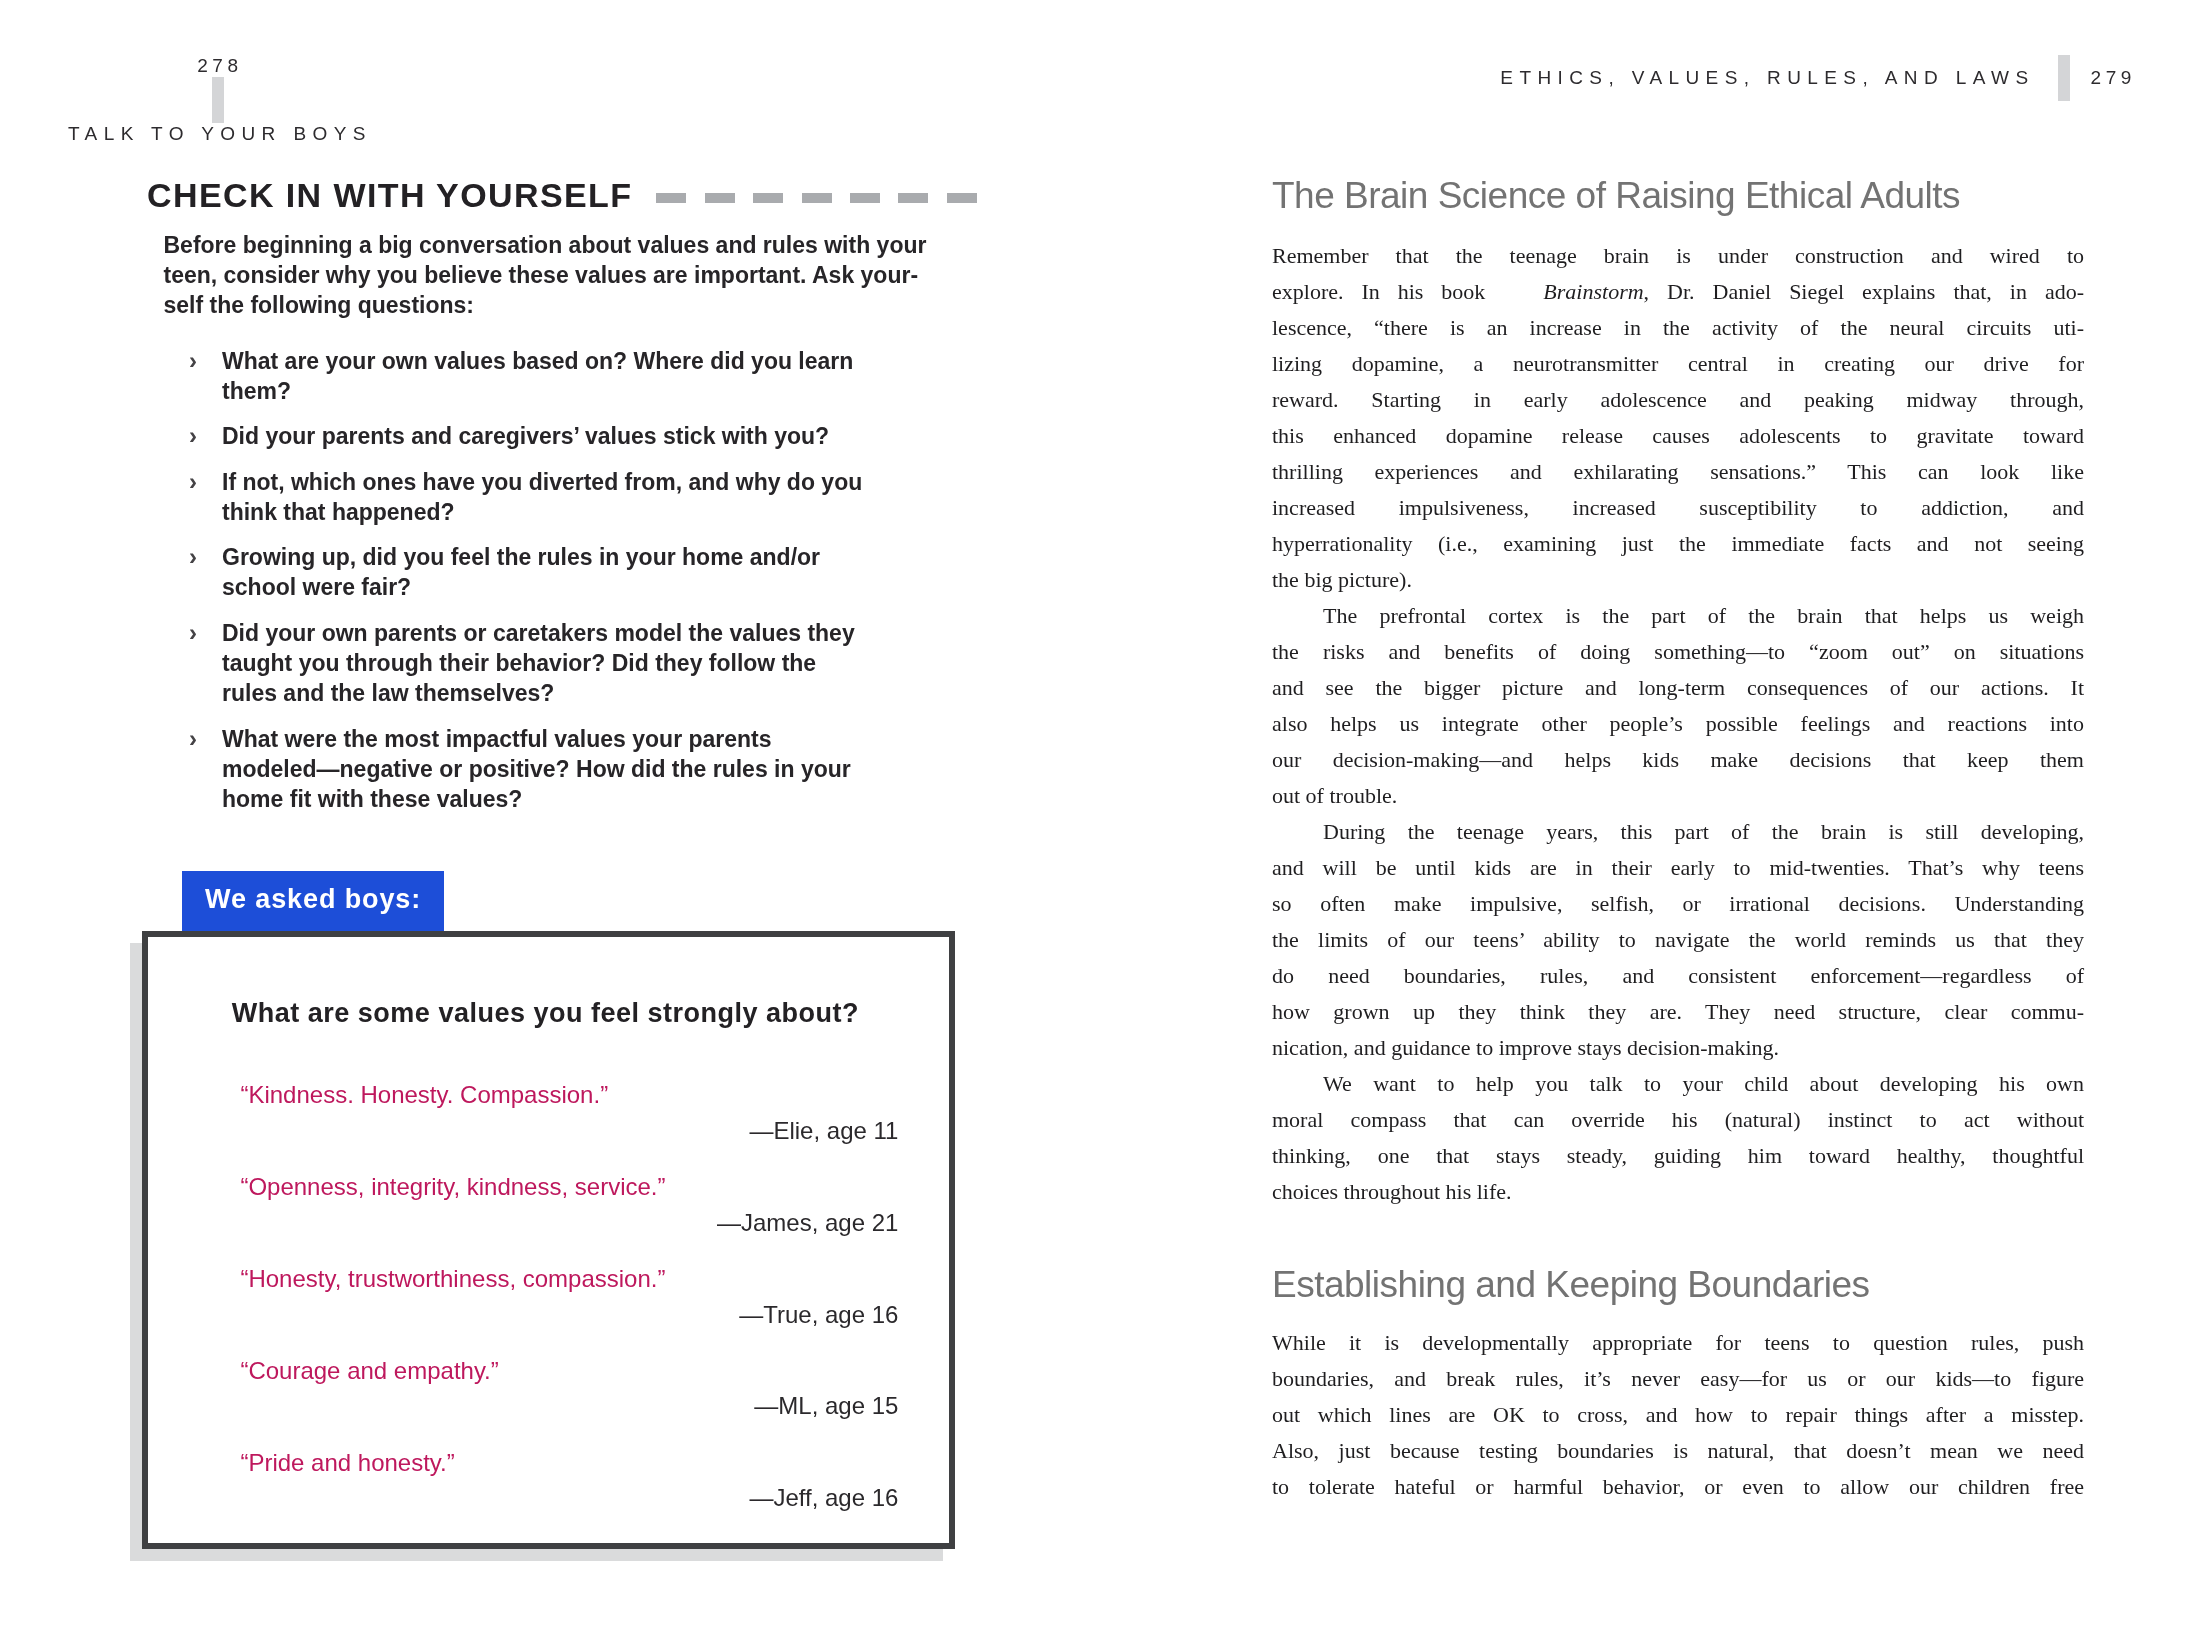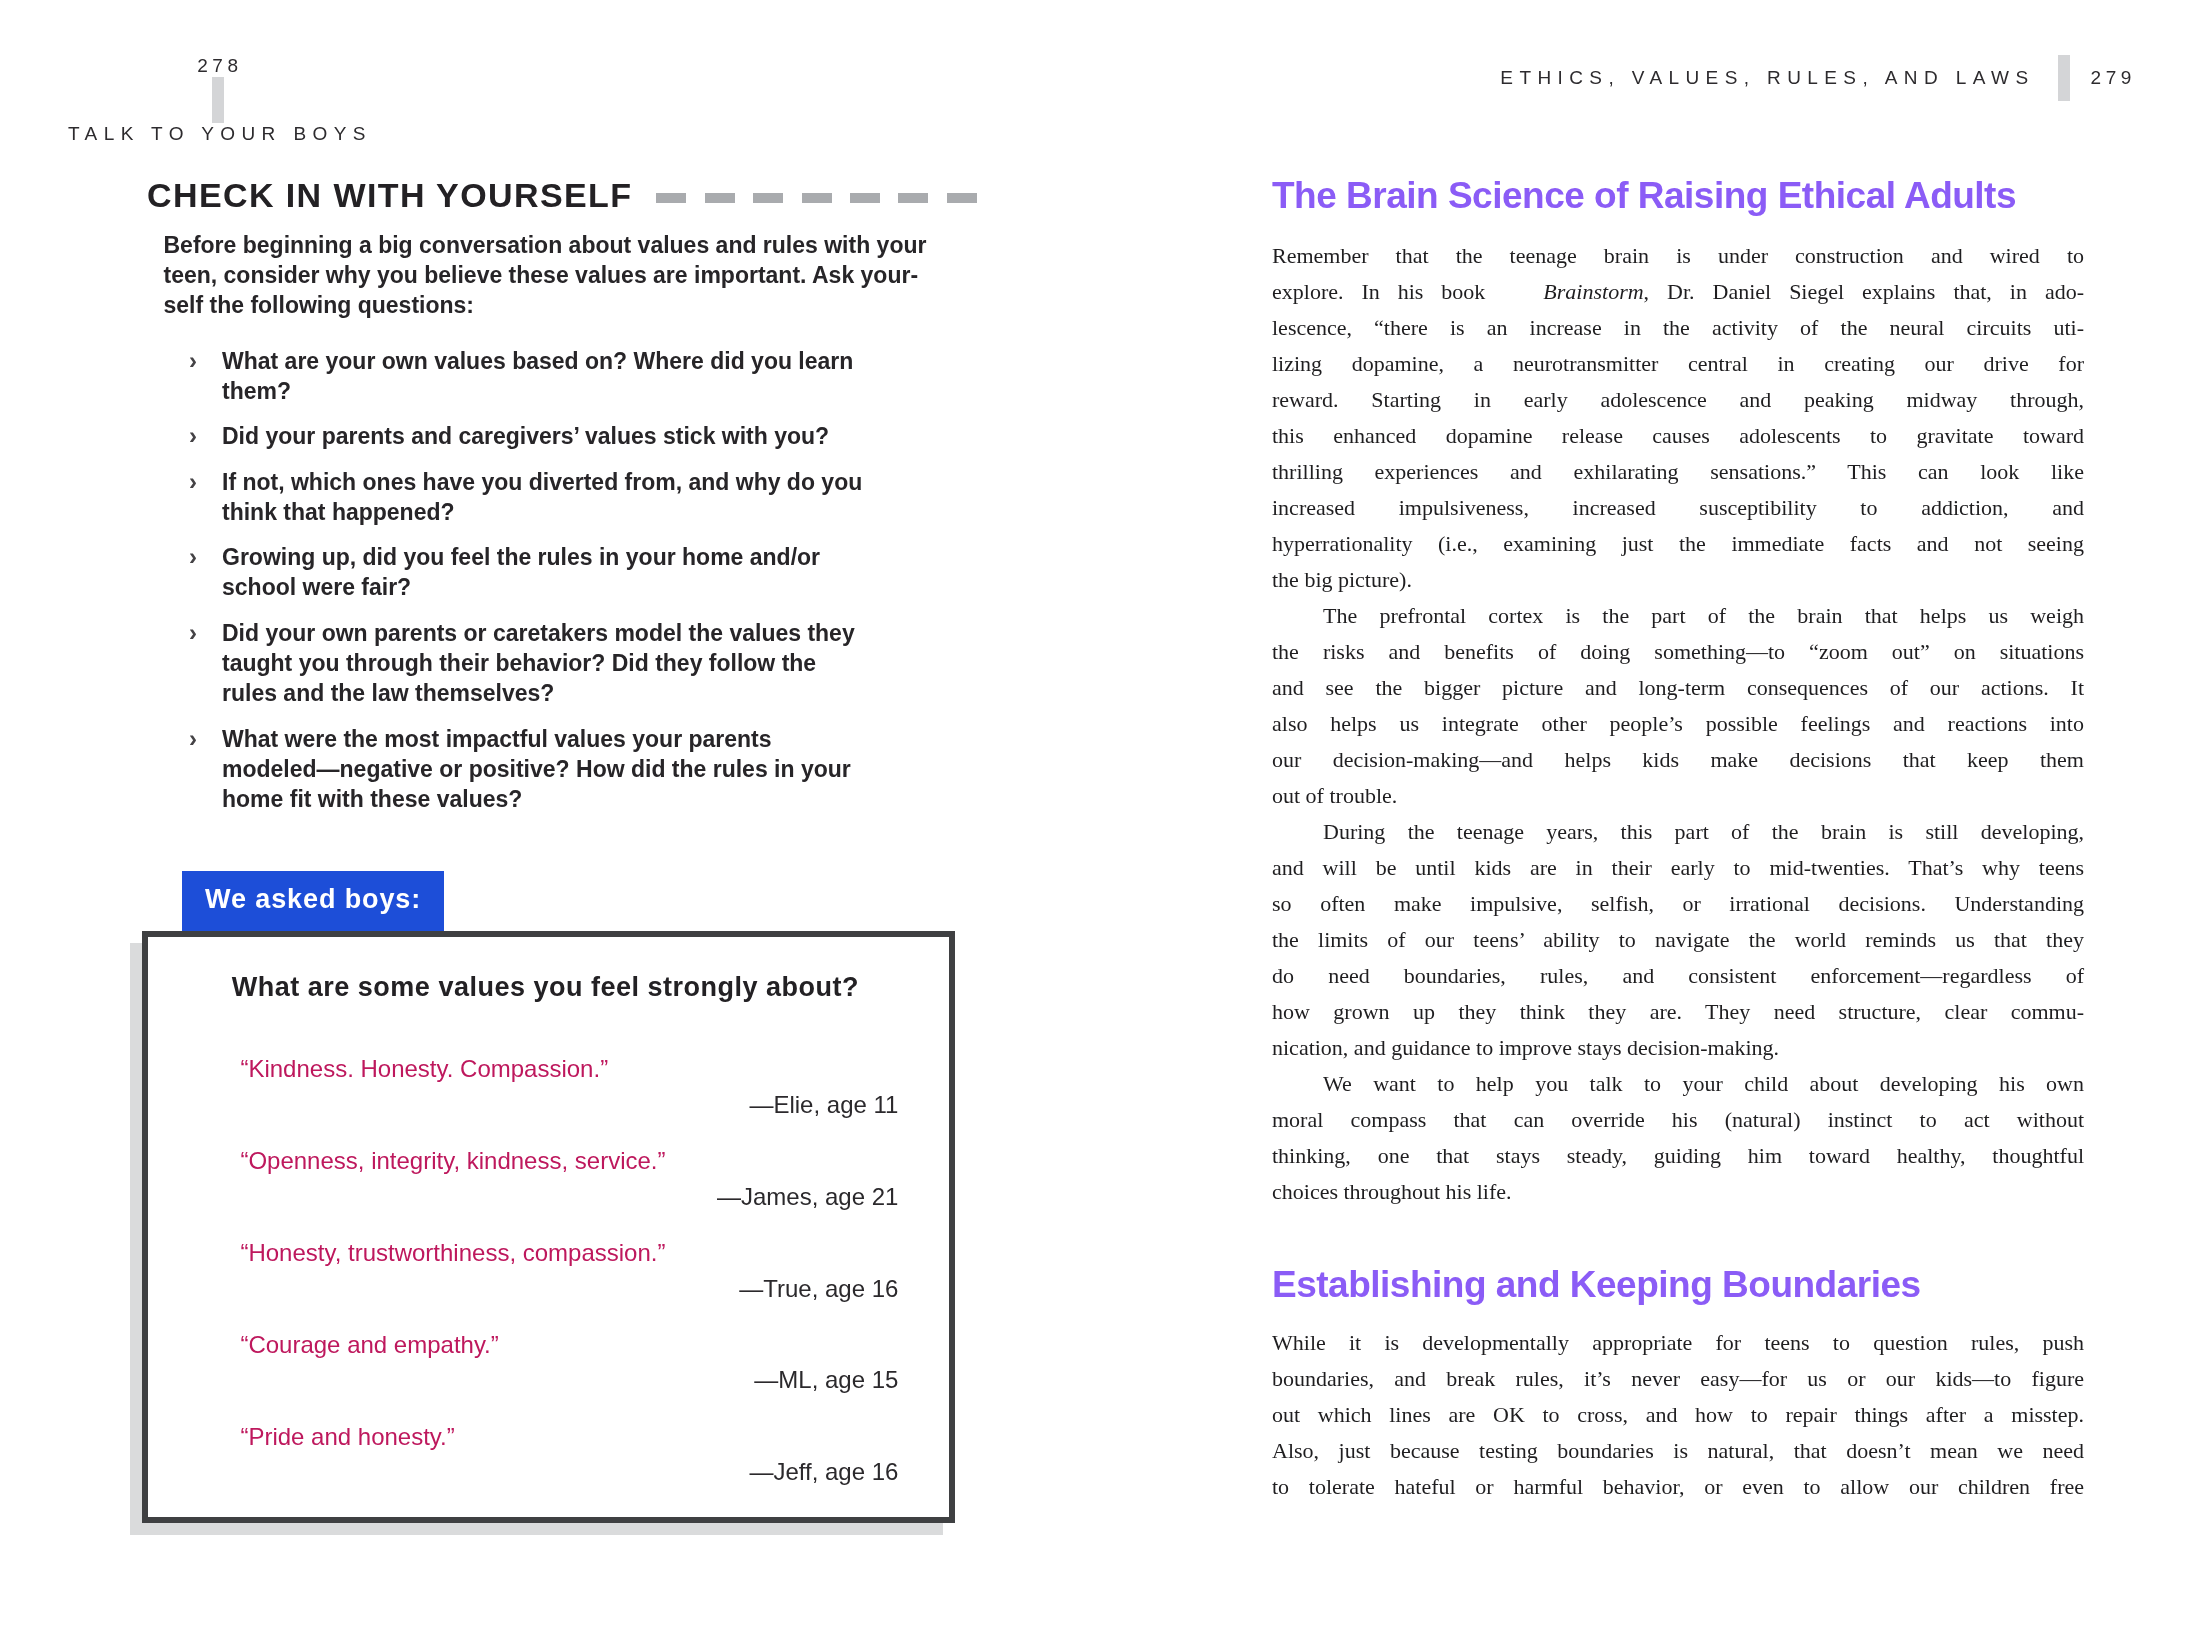--- a/index.html
+++ b/index.html
@@ -48,36 +48,36 @@
   .tab {
     display:inline-block; position:relative; z-index:2;
     margin:42px 0 0 35px; background:#1d4ed8; color:#ffffff;
     font-size:27px; font-weight:700; letter-spacing:0.9px;
     padding:13px 23px 15.6px;
   }
   .qbox {
     position:relative; margin-left:-4.6px; width:813px; box-sizing:border-box;
     background:#ffffff; border:6.4px solid #3f4042;
     box-shadow:-12px 12px 0 #dadbdc;
-    padding:19px 51px 31px 44px;
+    padding:45px 51px 31px 44px;
   }
   .qbox-title {
     text-align:center; font-size:27px; font-weight:700;
     letter-spacing:0.5px; margin:16.5px 0 51px; color:#232124;
   }
   .quote { margin-bottom:27.5px; }
   .quote:last-child { margin-bottom:0; }
   .qtext { font-size:24px; line-height:30px; color:#be185d;margin-left:48px; }
   .qattr { text-align:right; font-size:24px; margin-top:6.4px; color:#2b292c; }
 
   
   .col-right { position:absolute; left:1272px; top:174px; width:812px; }
   .chapter-h {
-    font-size:37px; font-weight:700; letter-spacing:-0.5px;
-    line-height:44px; color:#8b5cf6;
+    font-size:37px; font-weight:400; letter-spacing:-0.5px;
+    line-height:44px; color:#737373;
   }
   .h1 { margin:0 0 20px; }
   .h2 { margin:53px 0 18.4px; }
   .serif, .serif div {
     font-family:"Liberation Serif", serif; font-size:22px;
     line-height:36px; color:#1f1e20;
   }
   .jline, .para > div { text-align:justify; text-align-last:justify; }
   .para > div:last-child { text-align-last:left; }
   .para.cont > div:last-child { text-align-last:justify; }

